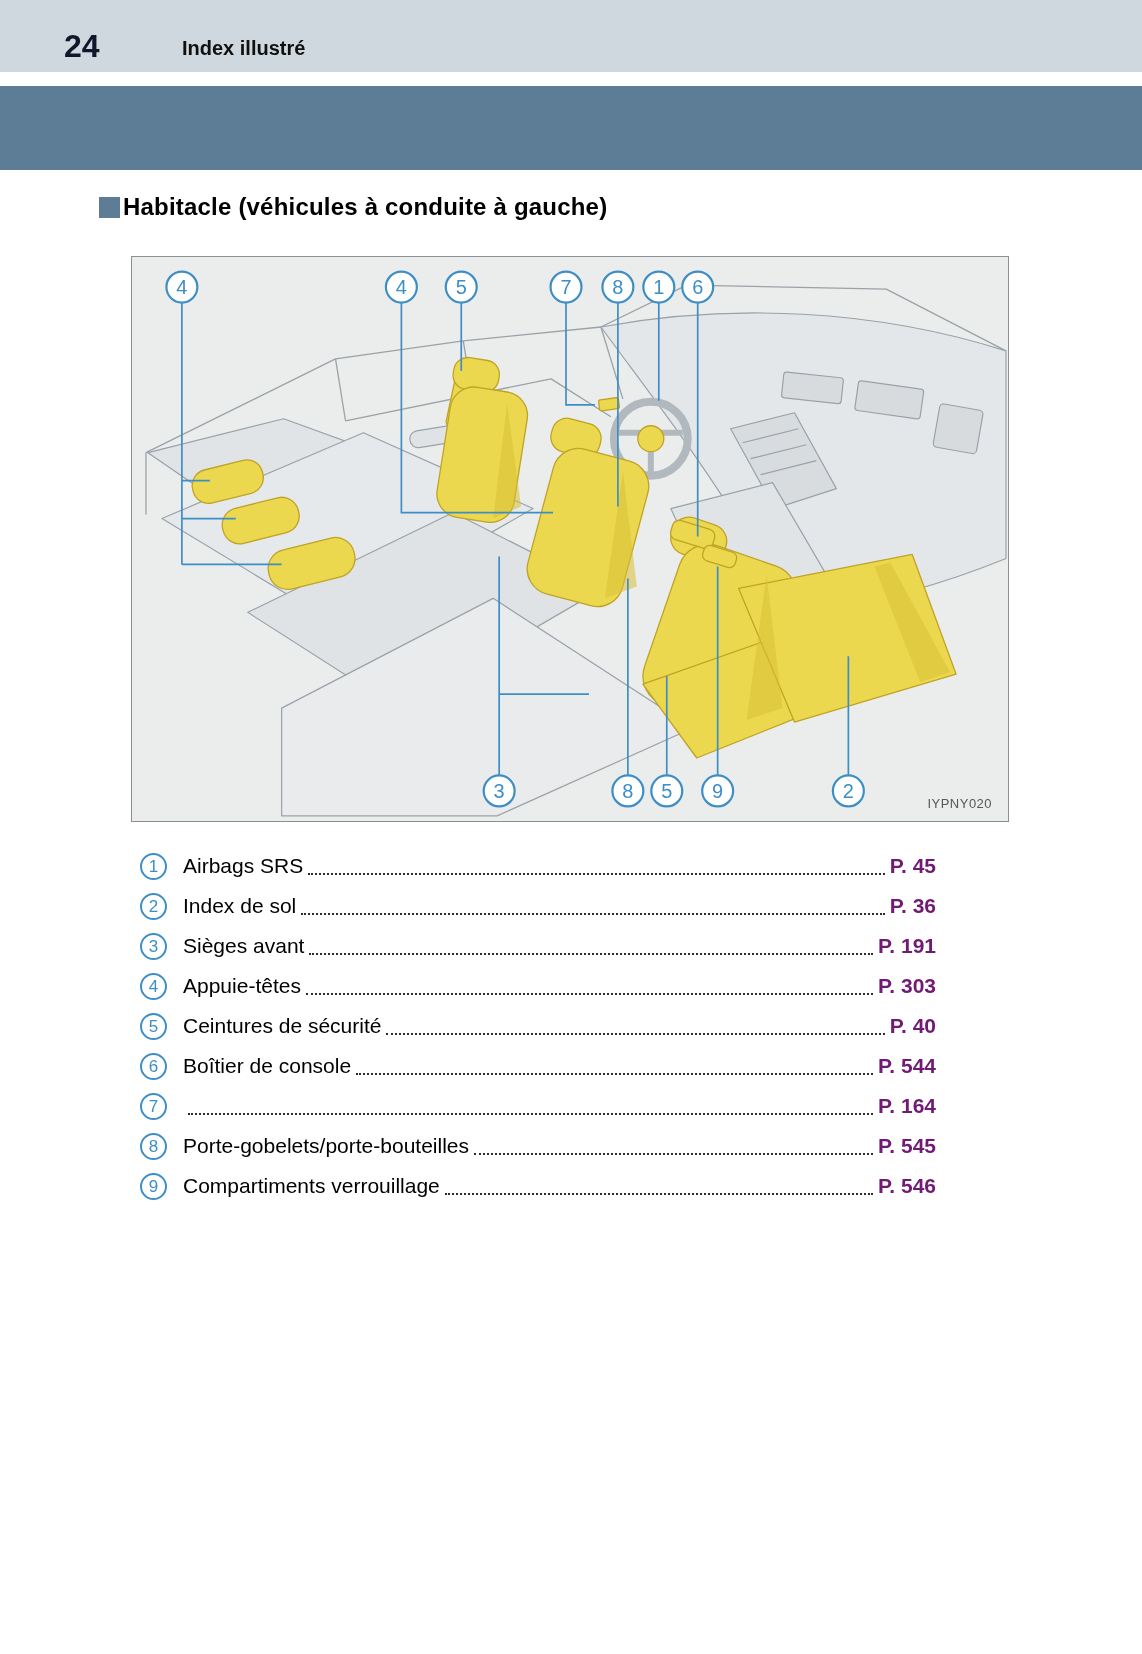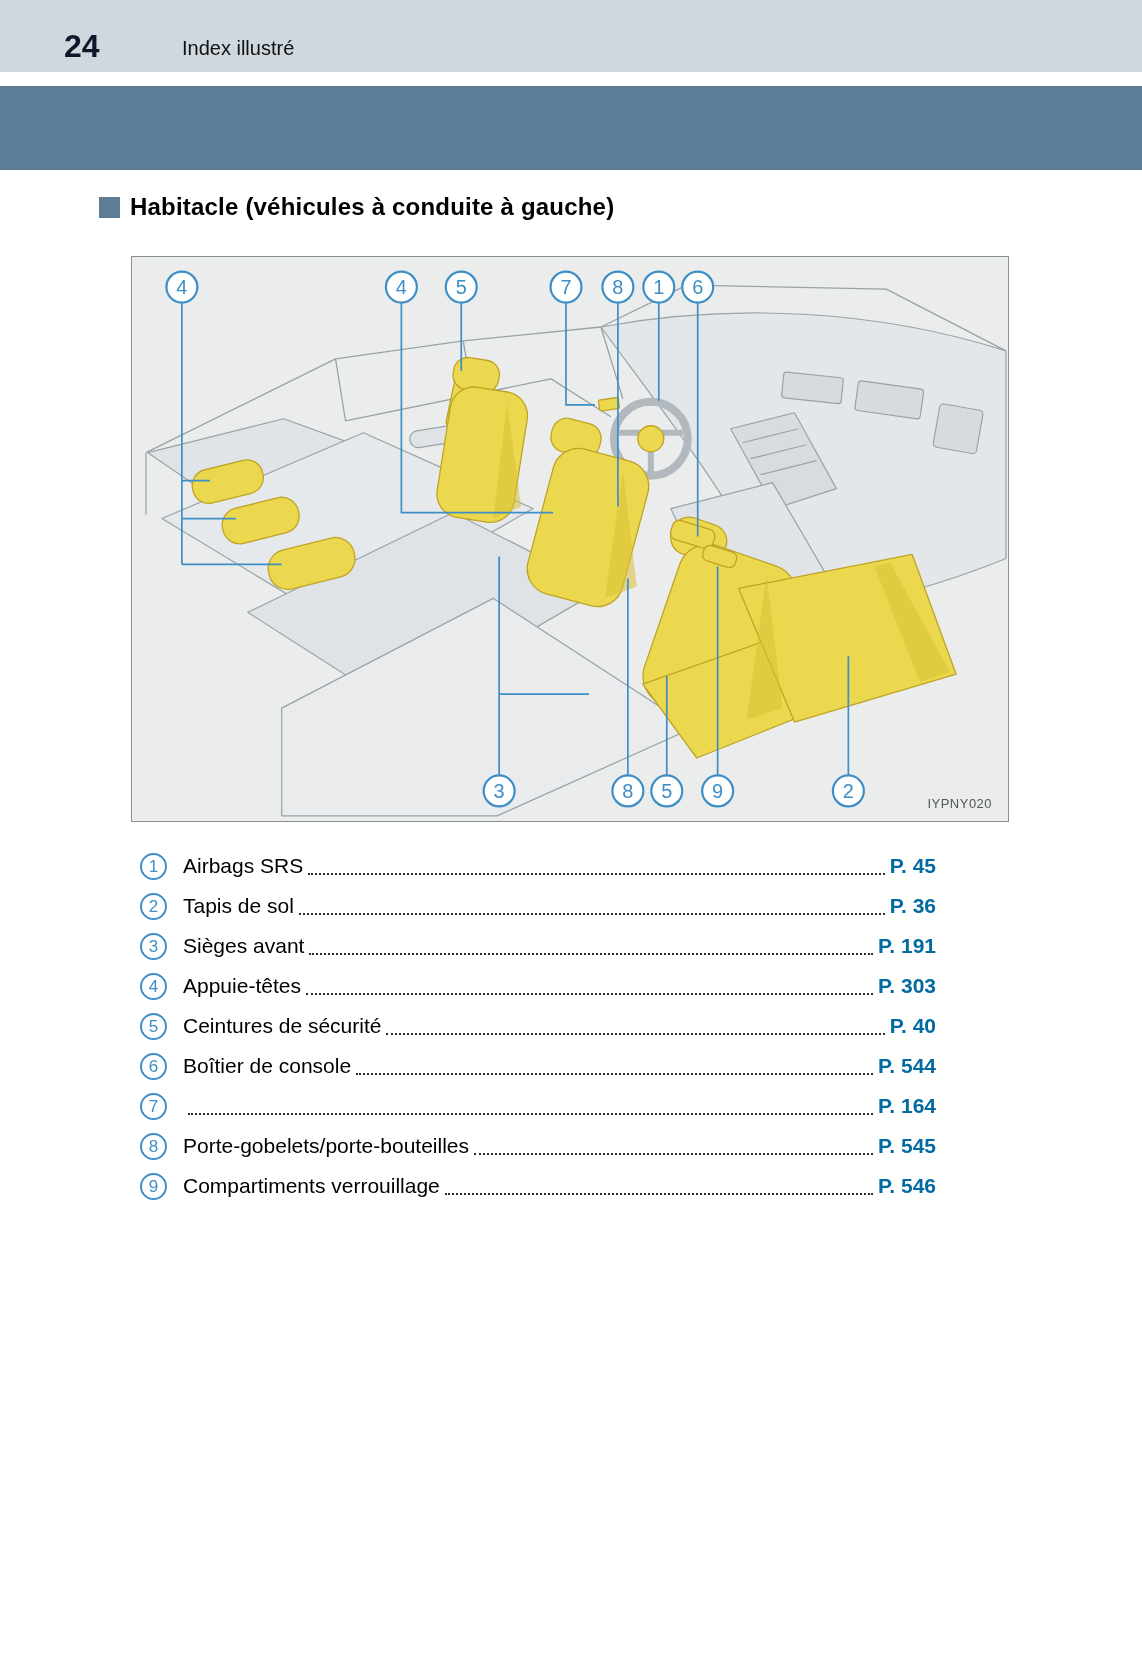--- a/index.html
+++ b/index.html
@@ -4,25 +4,25 @@
 <style>
   html,body { margin:0; padding:0; background:#ffffff; }
   .page {
     position:relative; width:1142px; height:1654px; background:#ffffff;
     font-family:"Liberation Sans", sans-serif; overflow:hidden;
   }
 
   
   .top-band { position:absolute; left:0; top:0; width:1142px; height:72px; background:#cfd8de; }
   .page-num { position:absolute; left:64px; top:28px; font-size:32px; font-weight:bold; color:#0f172a; }
-  .header-title { position:absolute; left:182px; top:37px; font-size:20px; font-weight:normal; color:#101010; }
+  .header-title { position:absolute; left:182px; top:37px; font-size:20px; font-weight:bold; color:#101010; }
   .dark-band { position:absolute; left:0; top:86px; width:1142px; height:84px; background:#5d7d96; }
 
   
-  .section-heading { position:absolute; left:99px; top:193px; display:flex; align-items:center; gap:10px; }
+  .section-heading { position:absolute; left:99px; top:193px; display:flex; align-items:center; gap:3px; }
   .section-square { width:21px; height:21px; background:#5d7d96; }
   .section-title { font-size:24px; font-weight:bold; color:#000; letter-spacing:.2px; }
 
   
   .figure-box {
     position:absolute; left:131px; top:256px; width:878px; height:566px;
     background:#ebecec; border:1px solid #8a8f93; box-sizing:border-box;
   }
   .figure-box svg { display:block; width:100%; height:100%; }
   .co-text { font-family:"Liberation Sans", sans-serif; }
@@ -31,21 +31,21 @@
   .index-list { position:absolute; left:140px; top:846px; width:796px; }
   .index-row { display:flex; align-items:center; height:40px; }
   .badge {
     flex:0 0 auto; display:flex; align-items:center; justify-content:center;
     width:27px; height:27px; box-sizing:border-box;
     border:2px solid #3e8ec6; border-radius:50%;
     color:#3e8ec6; font-size:17px; line-height:1; margin-right:16px;
   }
   .idx-label { font-size:21px; font-weight:normal; color:#000; white-space:nowrap; }
   .leader { flex:1 1 auto; height:15px; margin:0 5px; border-bottom:2.6px dotted #2b2b2b; }
-  .pageref { font-size:21px; font-weight:bold; color:#0369a1; white-space:nowrap; }
+  .pageref { font-size:21px; font-weight:bold; color:#701a75; white-space:nowrap; }
 </style>
 </head>
 <body>
 
 <div class="page">
 
   <div class="top-band">
     <span class="page-num">24</span>
     <span class="header-title">Index illustré</span>
   </div>
@@ -190,21 +190,21 @@
 
     <div class="index-row">
       <span class="badge">1</span>
       <span class="idx-label">Airbags SRS</span>
       <span class="leader"></span>
       <span class="pageref">P. 45</span>
     </div>
 
     <div class="index-row">
       <span class="badge">2</span>
-      <span class="idx-label">Tapis de sol</span>
+      <span class="idx-label">Index de sol</span>
       <span class="leader"></span>
       <span class="pageref">P. 36</span>
     </div>
 
     <div class="index-row">
       <span class="badge">3</span>
       <span class="idx-label">Sièges avant</span>
       <span class="leader"></span>
       <span class="pageref">P. 191</span>
     </div>

